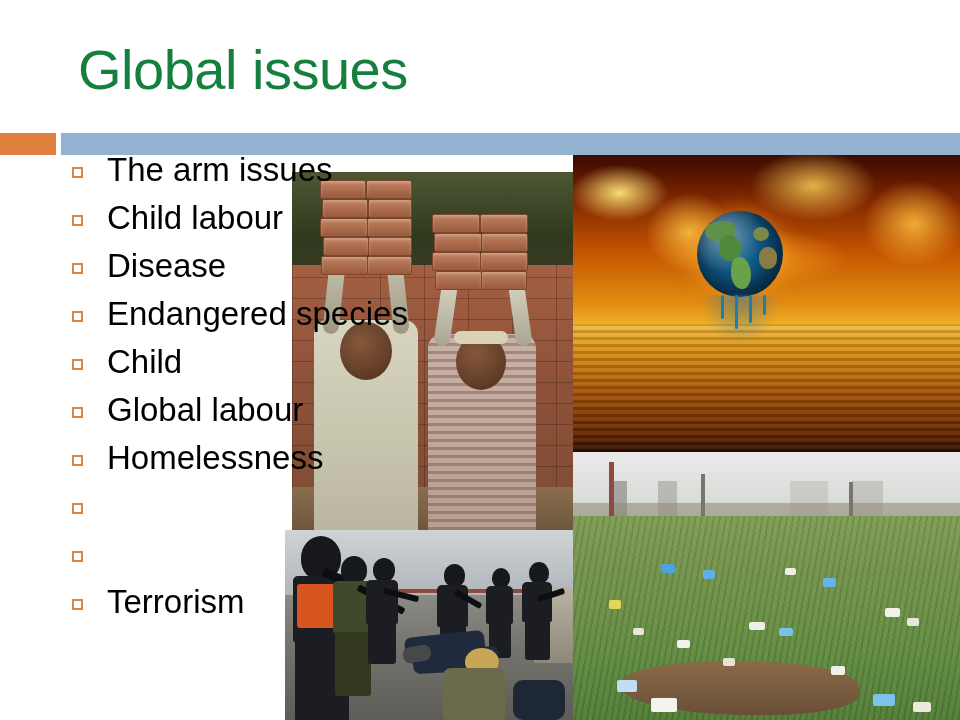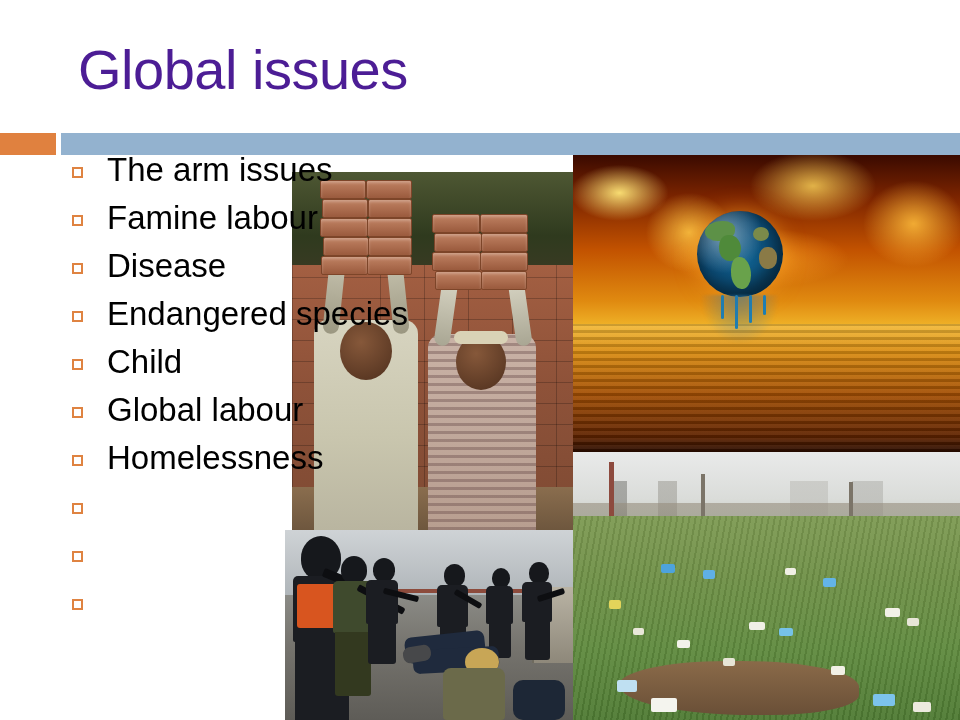--- a/index.html
+++ b/index.html
@@ -19,21 +19,21 @@
   }
 
   
   #title {
     position: absolute;
     left: 78px;
     top: 38px;
     font-size: 56px;
     line-height: 64px;
     letter-spacing: -0.5px;
-    color: #4c1d95;
+    color: #15803d;
     font-weight: normal;
     white-space: nowrap;
     z-index: 40;
   }
 
   
   #accent-bar {
     position: absolute;
     left: 0px;
     top: 133px;
@@ -425,21 +425,21 @@
 
   <ul id="bullet-list">
 
     <li class="bullet-row">
       <span class="bullet-marker"></span>
       <span class="bullet-text">The arm issues</span>
     </li>
 
     <li class="bullet-row">
       <span class="bullet-marker"></span>
-      <span class="bullet-text">Famine labour</span>
+      <span class="bullet-text">Child labour</span>
     </li>
 
     <li class="bullet-row">
       <span class="bullet-marker"></span>
       <span class="bullet-text">Disease</span>
     </li>
 
     <li class="bullet-row">
       <span class="bullet-marker"></span>
       <span class="bullet-text">Endangered species</span>
@@ -464,17 +464,18 @@
     <li class="bullet-row">
       <span class="bullet-marker"></span>
     </li>
 
     <li class="bullet-row">
       <span class="bullet-marker"></span>
     </li>
 
     <li class="bullet-row">
       <span class="bullet-marker"></span>
+      <span class="bullet-text">Terrorism</span>
     </li>
 
   </ul>
 
 </div>
 
 </body></html>

